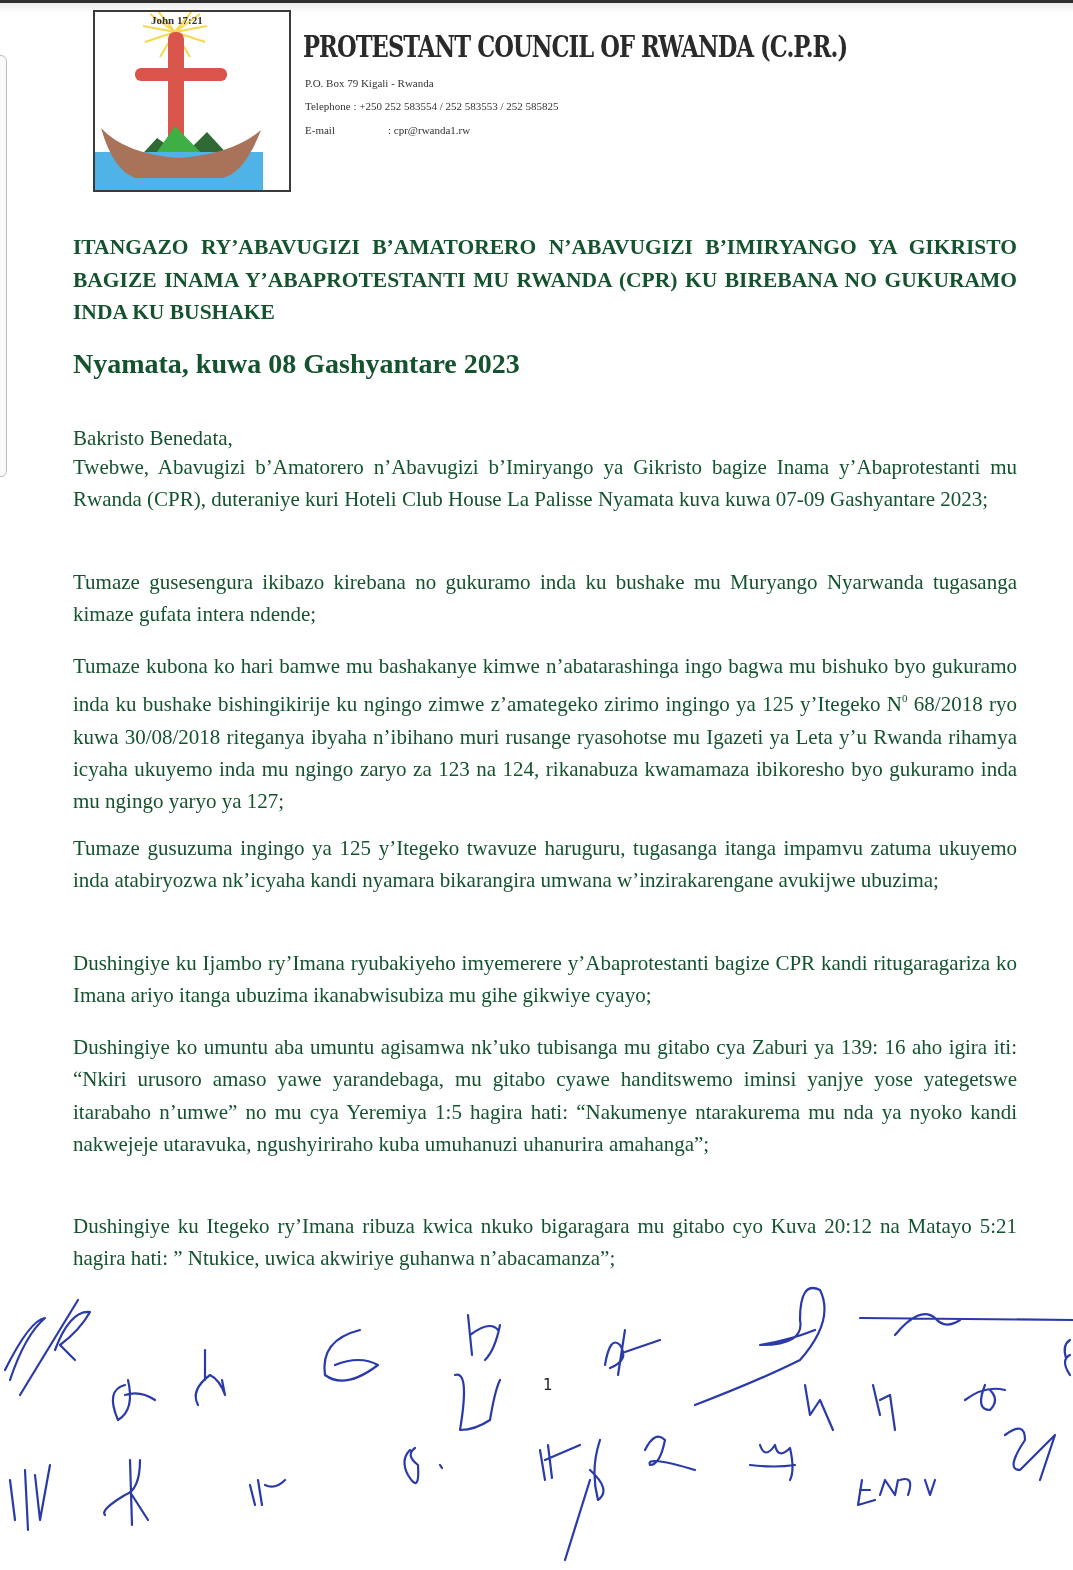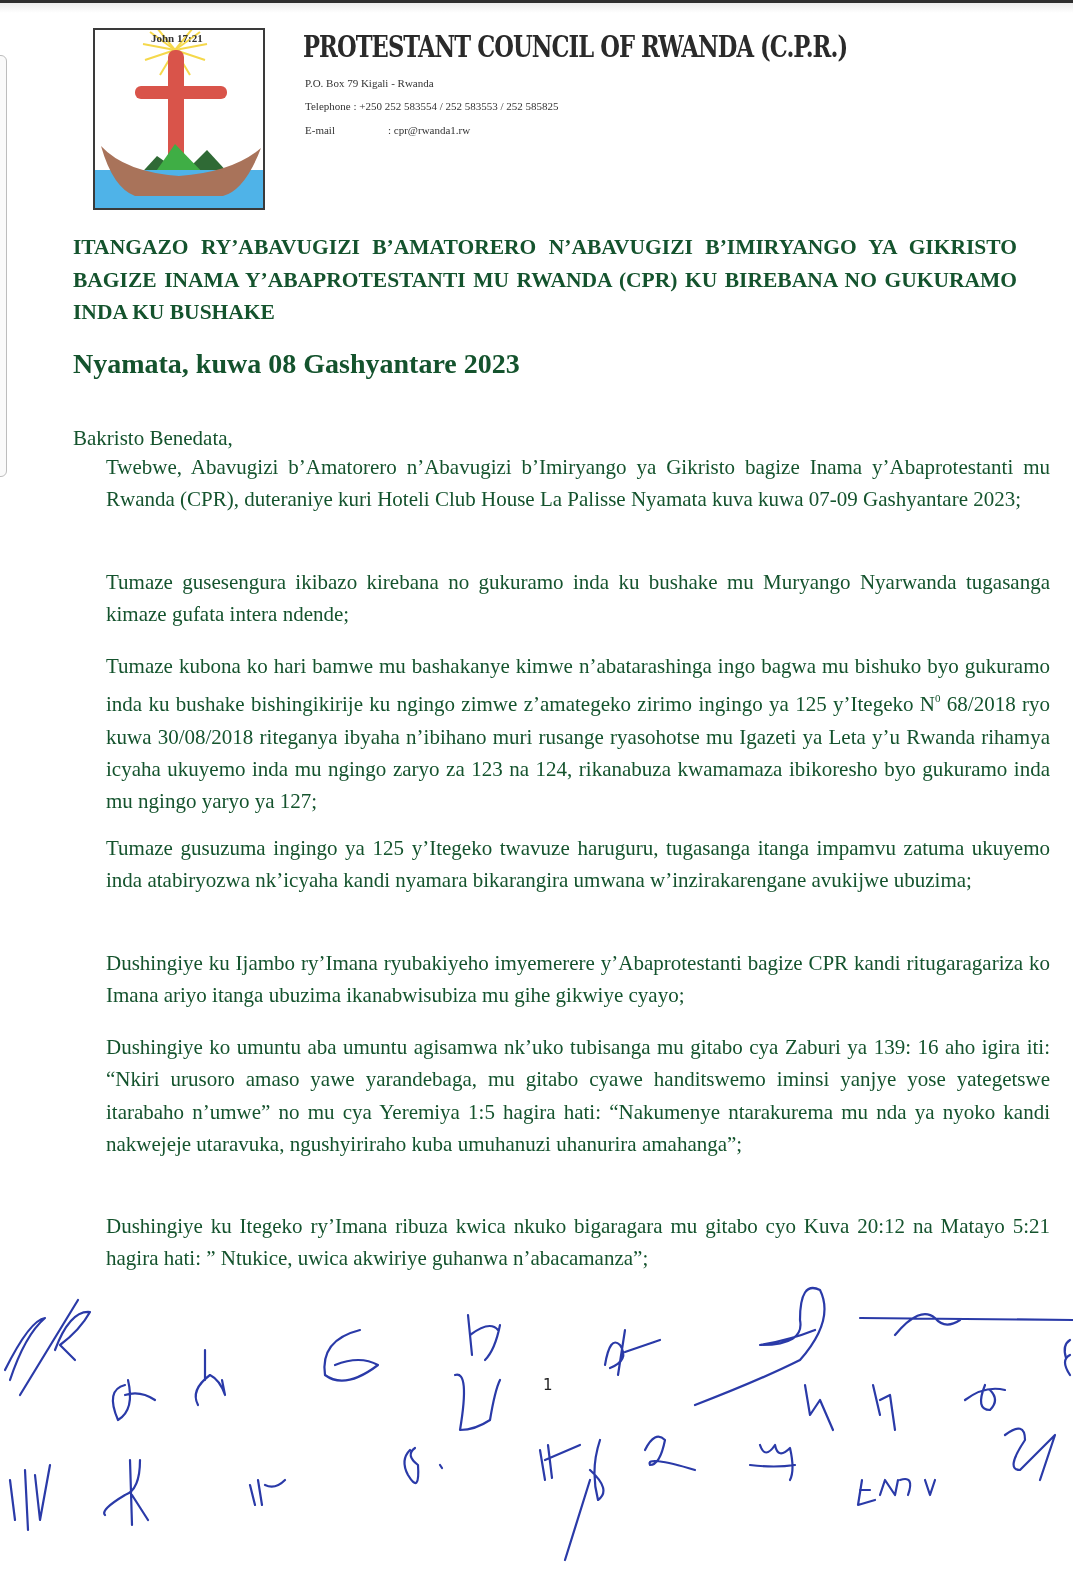--- a/index.html
+++ b/index.html
@@ -8,38 +8,38 @@
       background: #ffffff; position: relative;
       font-family: "Liberation Serif", serif; color: #2b2b2b;
     }
     .top-strip { position: absolute; left: 0; top: 0; width: 1073px; height: 3px; background: #2e2e2e; }
     .top-shade { position: absolute; left: 0; top: 3px; width: 1073px; height: 10px;
       background: linear-gradient(#ececec, #ffffff); }
     .left-tab { position: absolute; left: -12px; top: 55px; width: 17px; height: 420px;
       border: 1px solid #bdbdbd; border-radius: 6px; background: #fafafa; }
 
     
-    .logo { position: absolute; left: 93px; top: 28px; width: 172px; height: 182px;
+    .logo { position: absolute; left: 93px; top: 10px; width: 198px; height: 182px;
       border: 2px solid #3a3a3a; box-sizing: border-box; background: #fff; overflow: hidden; }
     .logo svg { display: block; }
     .org-title { position: absolute; left: 303px; top: 30px; font-family: "DejaVu Serif", serif;
       font-weight: bold; font-size: 29px; letter-spacing: -1.2px; color: #2a2a2a;
       transform: scaleX(0.78); transform-origin: left top; white-space: nowrap; }
     .contact { position: absolute; left: 305px; top: 72px; font-size: 11px; line-height: 23.3px; color: #333; }
     .contact .row { white-space: nowrap; }
     .contact .lbl { display: inline-block; width: 83px; }
     .contact .lbl.tel { width: auto; }
 
     
     .doc { position: absolute; left: 73px; width: 944px; color: #14532d; }
     .heading { top: 231px; font-weight: bold; font-size: 21.5px; line-height: 32.5px;
       text-align: justify; text-align-last: left; }
     .date { top: 348px; font-weight: bold; font-size: 28px; }
     .greeting { top: 401px; font-size: 21px; margin-top: 25px; }
-    .para { font-size: 21px; line-height: 32.3px; text-align: justify; margin-left: 33px; }
+    .para { font-size: 21px; line-height: 32.3px; text-align: justify; }
     .para.last-left { text-align-last: left; }
     sup { font-size: 11px; vertical-align: 9px; }
 
     .page-num { position: absolute; left: 543px; top: 1376px; font-family: "DejaVu Sans", sans-serif;
       font-size: 15px; color: #222; }
     .signatures { position: absolute; left: 0; top: 1280px; width: 1073px; height: 290px; }
     .signatures path { fill: none; stroke: #2a3aa8; stroke-width: 2.2; stroke-linecap: round; stroke-linejoin: round; }
   </style>
 </head>
 <body>

